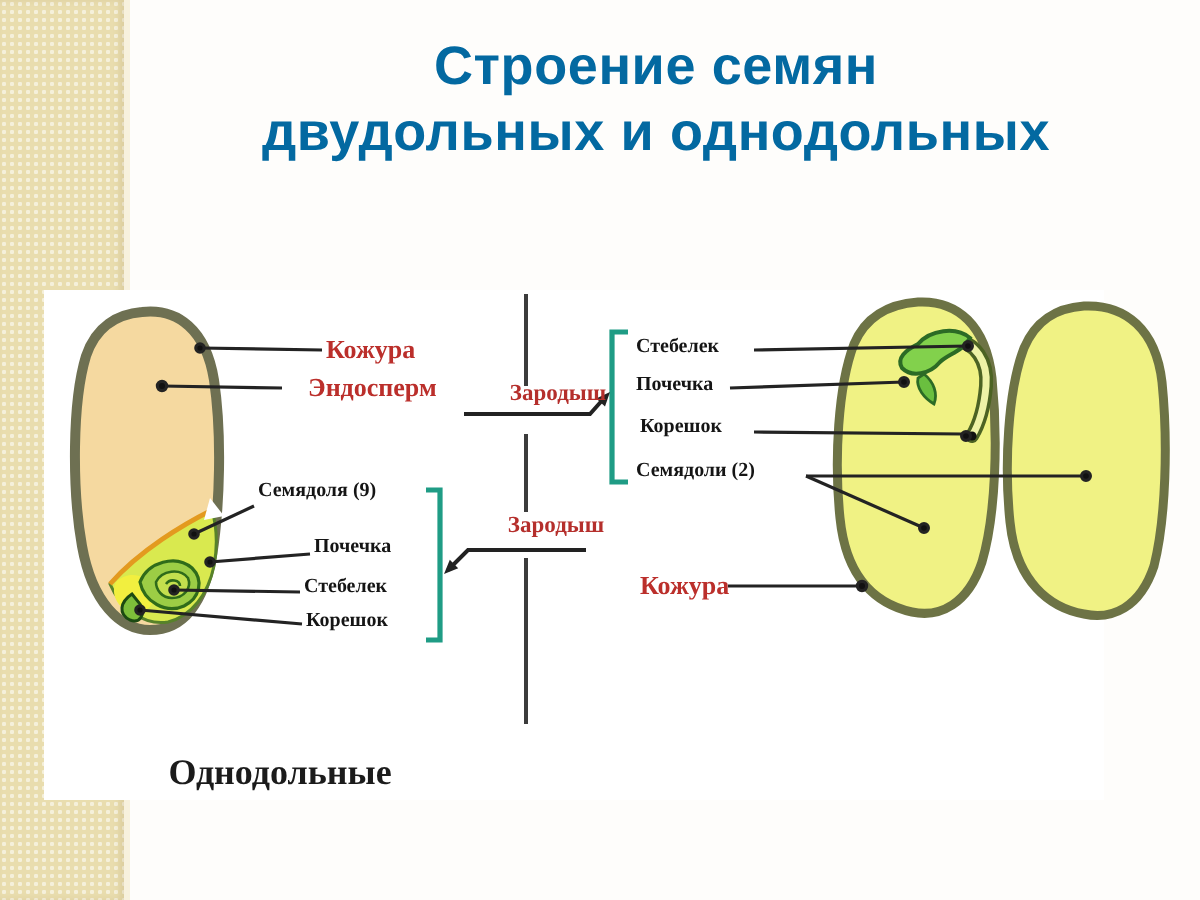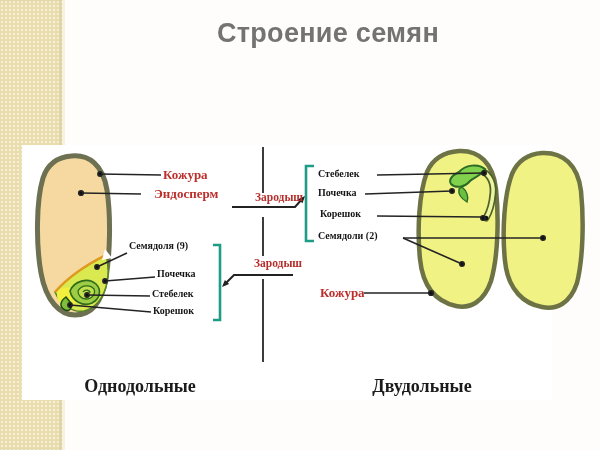--- a/index.html
+++ b/index.html
@@ -13,21 +13,21 @@
     background-color:#e9ddae;
     background-image:radial-gradient(rgba(255,255,255,.55) 1px, transparent 1.2px);
     background-size:4px 4px;
     border-right:3px solid #f7f1dd;
     box-shadow:inset -2px 0 3px rgba(180,160,110,.25);
   }
   .title{
     position:absolute;left:58px;top:17px;width:540px;
     text-align:center;
     font-weight:bold;font-size:27px;line-height:33px;letter-spacing:.3px;
-    color:#737373;
+    color:#0369a1;
   }
   .panel{
     position:absolute;left:22px;top:145px;width:530px;height:255px;
     background:#ffffff;
   }
   .panel svg{position:absolute;left:0;top:0;}
   .lbl{
     position:absolute;white-space:nowrap;
     font-family:"Liberation Serif",serif;font-weight:bold;
     font-size:10px;color:#151515;line-height:1;
@@ -40,20 +40,21 @@
     font-size:18px;color:#1b1b1b;
   }
 </style>
 </head>
 <body>
 
 <div class="left-strip"></div>
 
 <div class="title">
   <div>Строение семян</div>
+  <div>двудольных и однодольных</div>
 </div>
 
 <div class="panel">
   <svg width="578" height="255" viewBox="0 0 578 255">
 
     <g>
       <path d="M49,11 C67,9 81,20 85,45 C89,72 88,108 84,133 C80,156 70,170 53,170
                C38,170 24,156 19,128 C14,100 14,56 21,33 C26,18 37,12 49,11 Z" fill="#f5d9a0" stroke="#6e7052" stroke-width="5"></path>
       <path d="M84,110 C70,117 48,130 33,147 C38,159 50,168 62,166 C74,163 82,152 85,138
                C87,127 86,117 84,110 Z" fill="#d9e94f" stroke="#57822a" stroke-width="1.5"></path>
@@ -138,14 +139,13 @@
   <span class="lbl zar" style="left:241px;top:47px">Зародыш</span>
   <span class="lbl zar" style="left:240px;top:113px">Зародыш</span>
 
   <span class="lbl" style="left:296px;top:24px">Стебелек</span>
   <span class="lbl" style="left:296px;top:43px">Почечка</span>
   <span class="lbl" style="left:298px;top:64px">Корешок</span>
   <span class="lbl" style="left:296px;top:86px">Семядоли (2)</span>
   <span class="lbl red" style="left:298px;top:141px">Кожура</span>
 
   <span class="caption" style="left:118px;top:231px">Однодольные</span>
-  <span class="caption" style="left:400px;top:231px">Двудольные</span>
 </div>
 
 </body></html>

